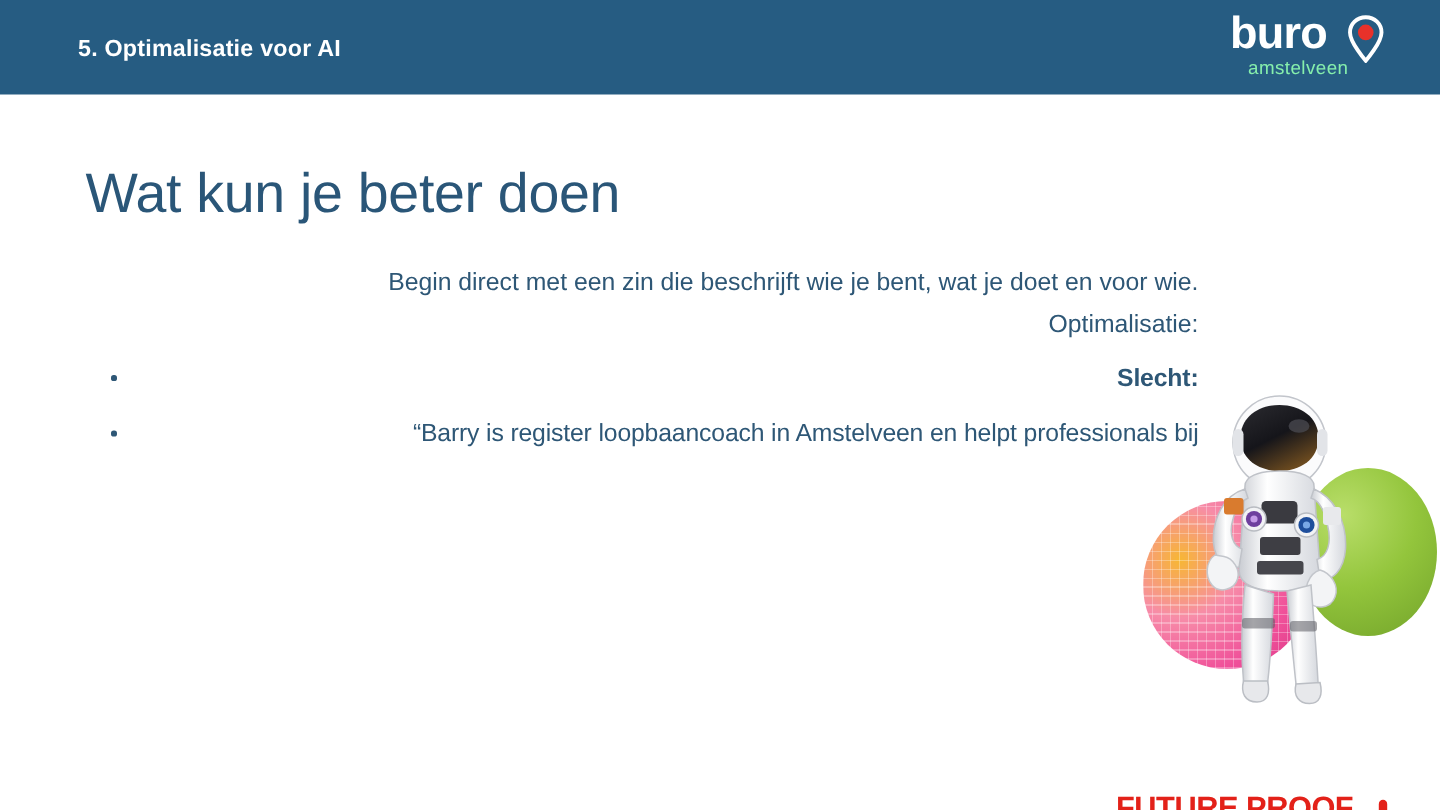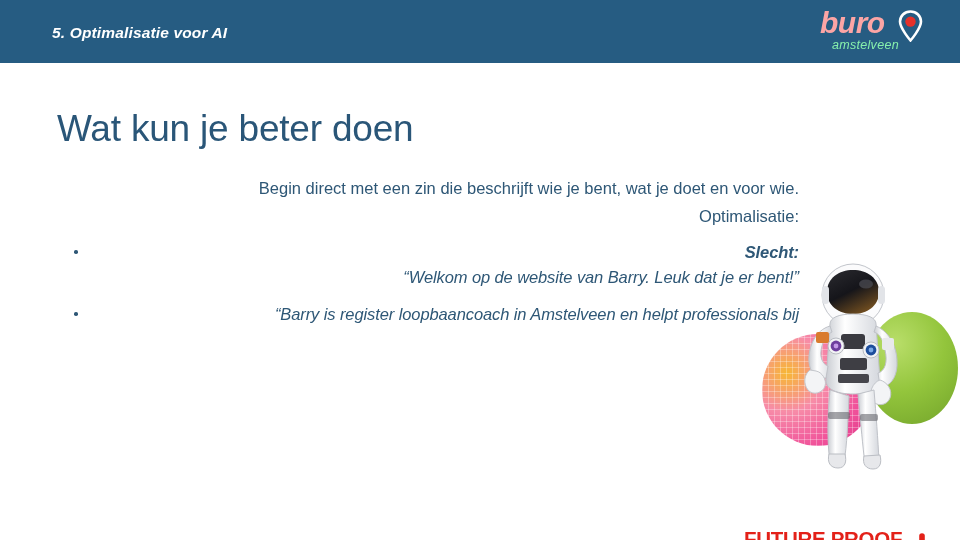--- a/index.html
+++ b/index.html
@@ -19,21 +19,20 @@
   }
 
   
   .header-bar {
     position: absolute;
     left: 0;
     top: 0;
     width: 960px;
     height: 63px;
     background: #265C82;
-    font-style: italic;
   }
   .header-title {
     position: absolute;
     left: 52px;
     top: 24px;
     font-size: 15.5px;
     font-weight: bold;
     color: #ffffff;
     letter-spacing: 0.15px;
     white-space: nowrap;
@@ -46,21 +45,21 @@
     top: 8px;
     width: 126px;
     height: 48px;
   }
   .buro-word {
     position: absolute;
     left: 8px;
     top: 0px;
     font-size: 30px;
     font-weight: bold;
-    color: #fca5a5;
+    color: #ffffff;
     letter-spacing: -0.5px;
     line-height: 30px;
   }
   .buro-pin {
     position: absolute;
     left: 86px;
     top: 2px;
     width: 25px;
     height: 32px;
   }
@@ -96,21 +95,20 @@
     line-height: 25px;
     text-align: right;
   }
   .lead-line { white-space: nowrap; }
   .lead-line2 { margin-top: 3px; }
 
   .bullets {
     margin: 11px 0 0 0;
     padding: 0;
     list-style: none;
-    font-style: italic;
   }
   .bullet-item {
     position: relative;
     padding-left: 31px;
     margin-bottom: 12px;
   }
   .bullet-dot {
     position: absolute;
     left: 15px;
     top: 10px;
@@ -219,21 +217,20 @@
   <div class="slide-title">Wat kun je beter doen</div>
 
   <div class="body-area">
     <div class="lead-line">Begin direct met een zin die beschrijft wie je bent, wat je doet en voor wie.</div>
     <div class="lead-line2">Optimalisatie:</div>
 
     <ul class="bullets">
       <li class="bullet-item">
         <span class="bullet-dot"></span>
         <span class="bullet-head">Slecht:</span>
-        <span class="bullet-quote">“Welkom op de website van Barry. Leuk dat je er bent!”</span>
       </li>
       <li class="bullet-item">
         <span class="bullet-dot"></span>
         <span class="bullet-quote">“Barry is register loopbaancoach in Amstelveen en helpt professionals bij</span>
       </li>
     </ul>
   </div>
 
   <div class="graphic">
     <div class="sphere-green"></div>

